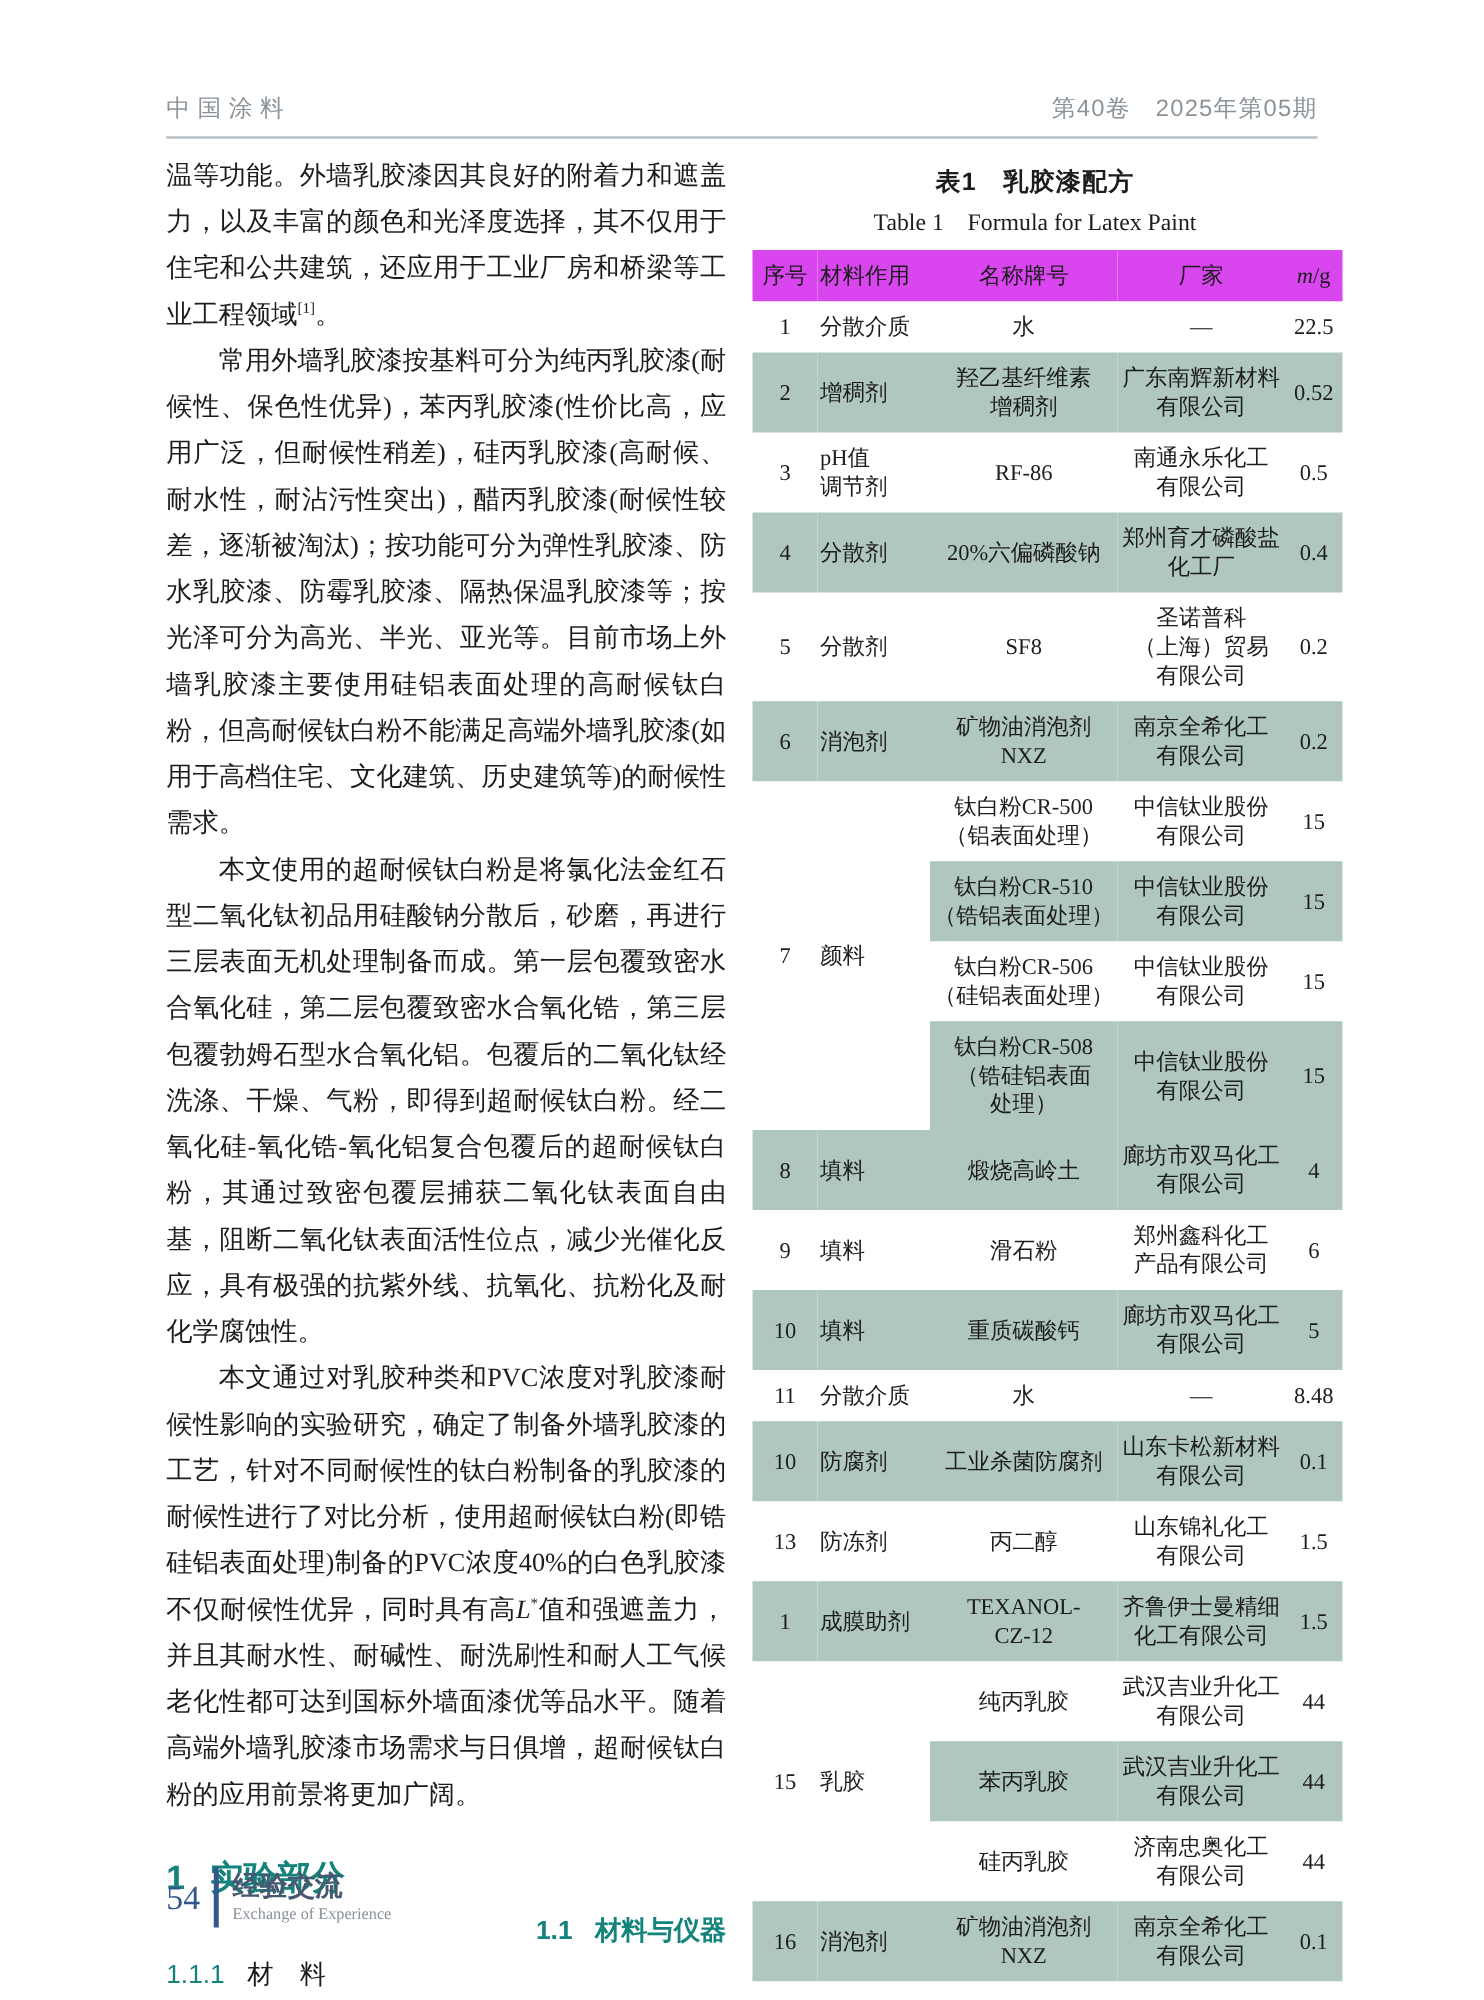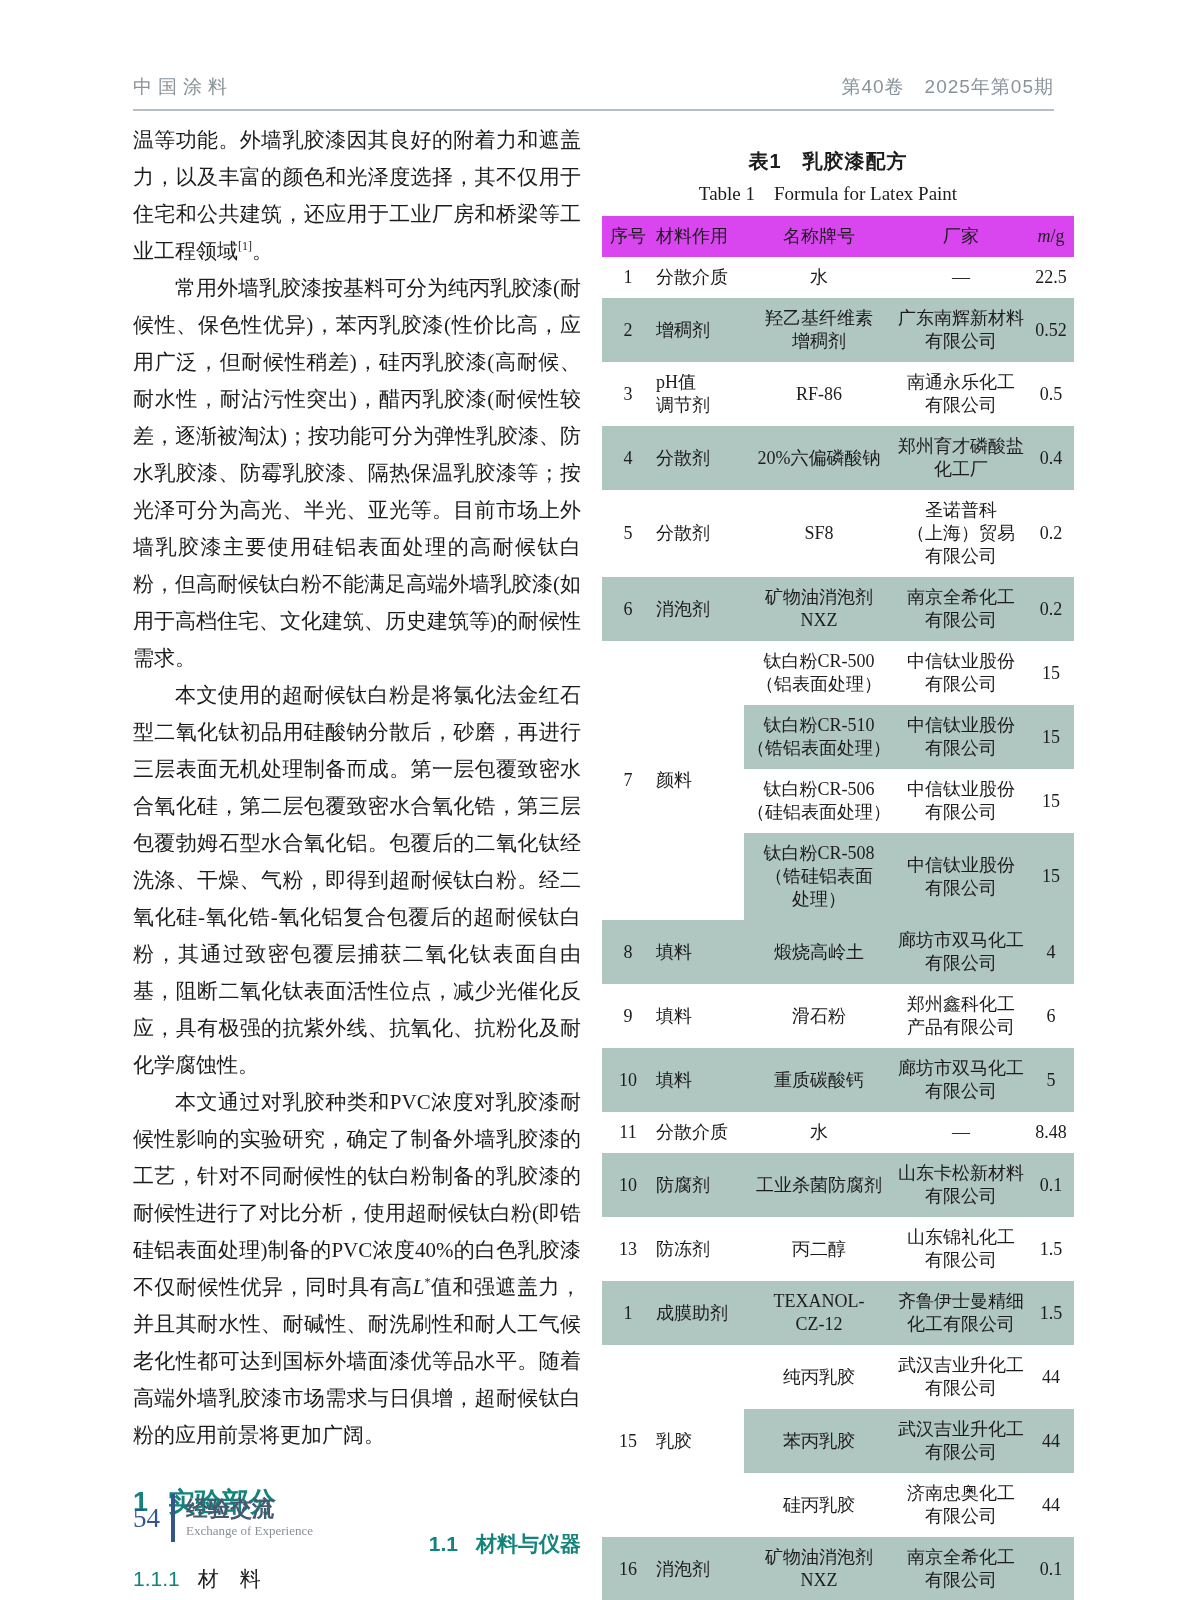--- a/index.html
+++ b/index.html
@@ -25,21 +25,21 @@
   .h-lvl1{margin:30px 0 8px 0;font-family:"Liberation Sans", sans-serif;font-weight:bold;
         font-size:27px;color:#13837c;}
   .h-lvl1 .h-title{margin-left:20px;text-align:center;}
   .h-lvl2{margin:10px 0 5px 0;font-family:"Liberation Sans", sans-serif;font-weight:bold;
         font-size:21px;color:#13837c;text-align:right;}
   .h-lvl2 .h-title{margin-left:18px;}
   .h-lvl3{margin:7px 0 5px 0;font-family:"Liberation Sans", sans-serif;
         font-size:21px;color:#13837c;}
   .h-lvl3 .h-title{margin-left:18px;color:#1c1c1c;}
   
-  .table-block{margin-top:26px;}
+  .table-block{margin-top:10px;}
   .tbl-title-cn{text-align:center;font-family:"Liberation Sans", sans-serif;font-weight:bold;
         font-size:20px;margin-bottom:6px;letter-spacing:1px;}
   .tbl-title-en{text-align:center;font-family:"Liberation Serif", serif;font-weight:normal;
         font-size:19px;margin-bottom:9px;}
   table.formula{width:100%;border-collapse:collapse;table-layout:fixed;
         font-size:18px;line-height:23px;}
   table.formula th, table.formula td{padding:9px 2px;vertical-align:middle;
         white-space:pre-line;font-weight:normal;word-break:break-word;}
   thead tr{background:#d946ef;}
   tr.shaded td{background:#b0c7c1;}

